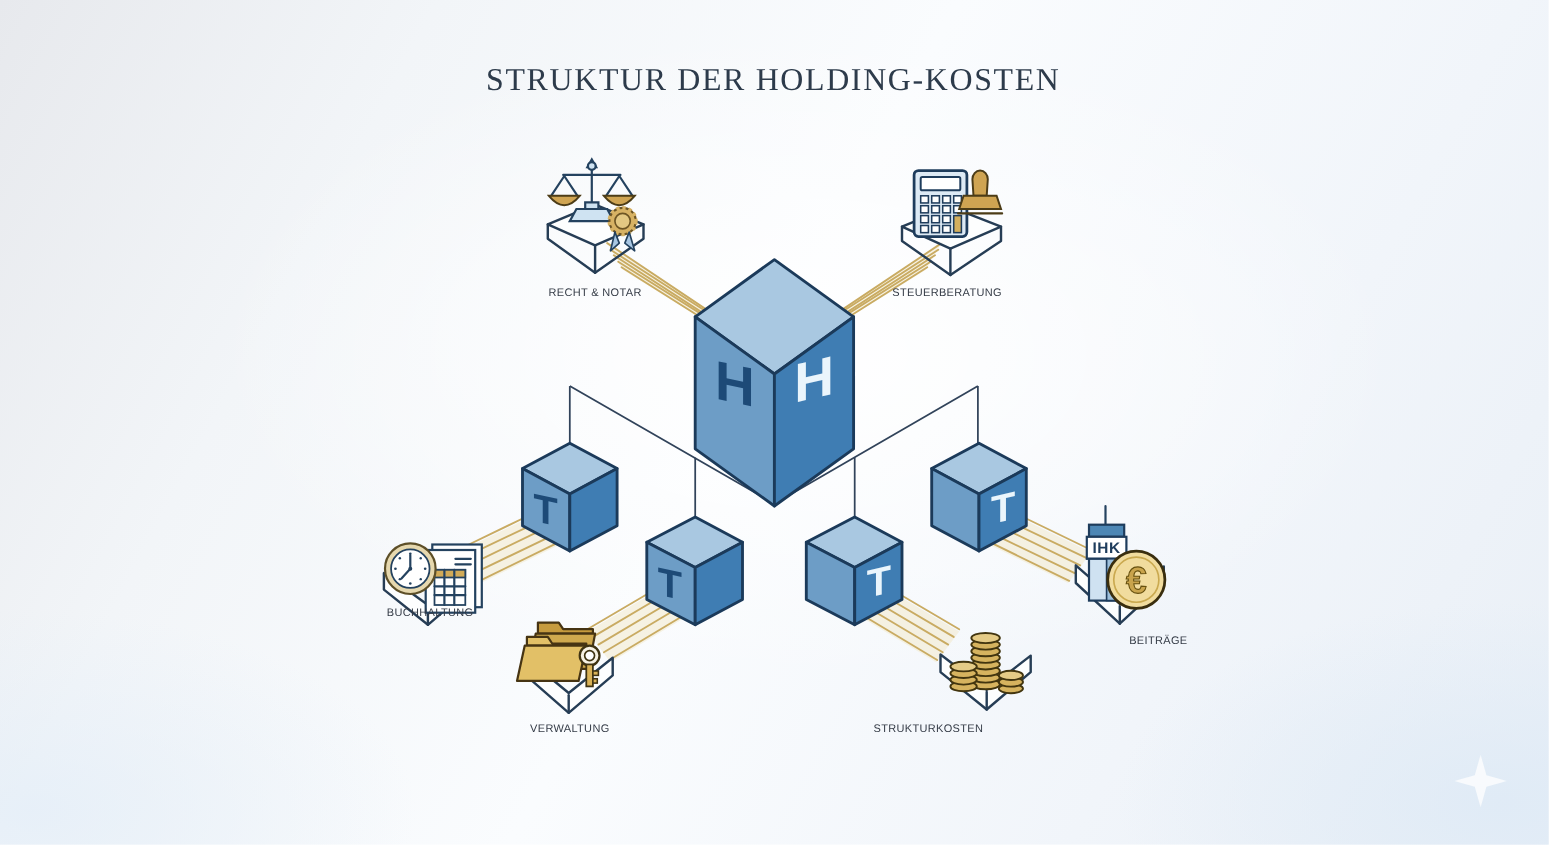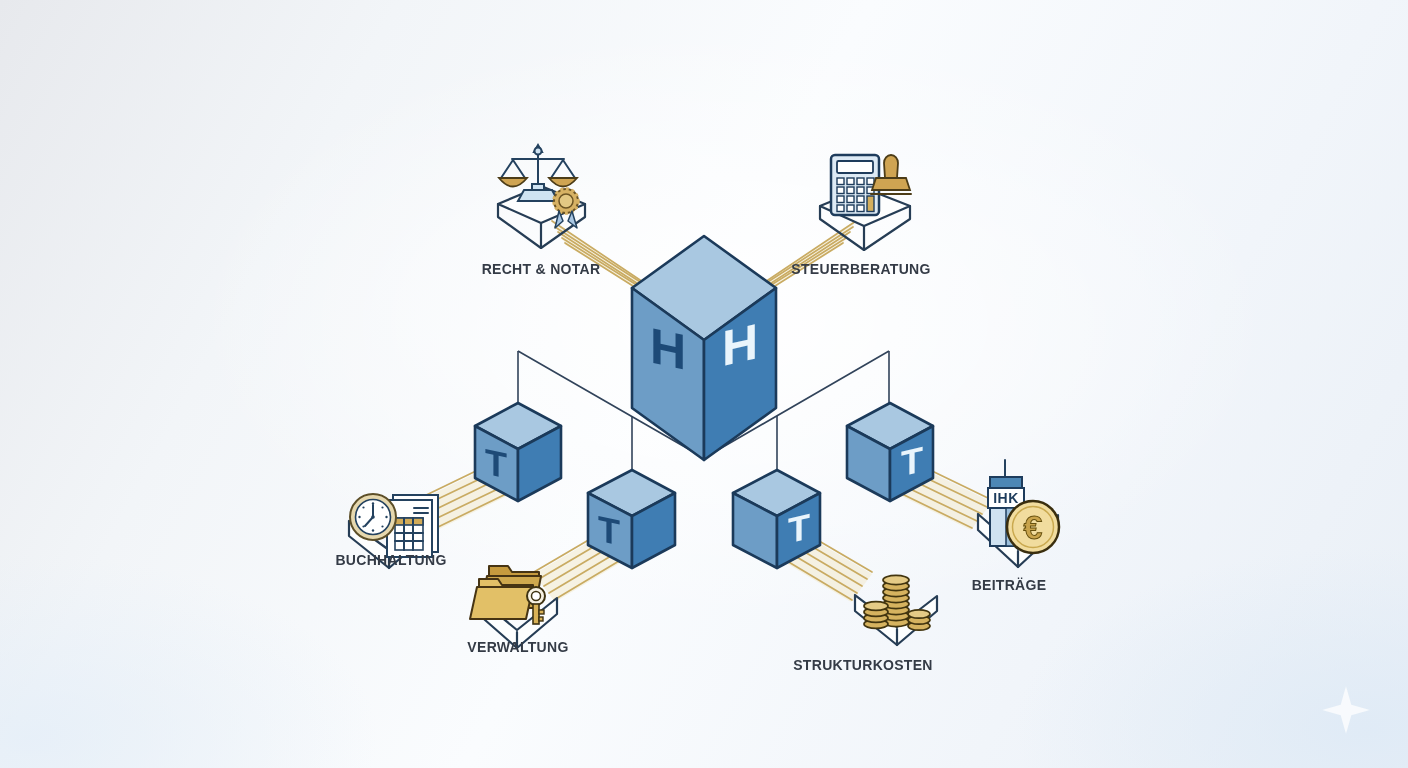--- a/index.html
+++ b/index.html
@@ -16,21 +16,21 @@
       linear-gradient(118deg, #e7e9ed 0%, #f2f5f8 22%, #fafcfe 48%, #f1f5fa 76%, #e9eff6 100%);
   }
   .title{
     position:absolute;left:703px;top:57px;transform:translateX(-50%);
     font-family:"Liberation Serif",serif;
     font-size:29px;font-weight:500;letter-spacing:1.5px;
     color:#2d3b4b;white-space:nowrap;margin:0;
   }
   .node-label{
     position:absolute;transform:translateX(-50%);
-    font-size:14px;font-weight:700;letter-spacing:.3px;
+    font-size:10px;font-weight:400;letter-spacing:.3px;
     color:#343b46;white-space:nowrap;
   }
   svg.diagram{position:absolute;left:0;top:0;}
   
   .conn{stroke:#31435a;stroke-width:1.6;fill:none;}
   .ray{stroke:#c9ab62;stroke-width:1.7;fill:none;stroke-linecap:round;}
   .rayglow{fill:#f3e9cc;opacity:.55;stroke:none;}
   .plat{fill:rgba(253,254,254,.92);stroke:#263d55;stroke-width:2.2;stroke-linejoin:round;}
   .platline{fill:none;stroke:#263d55;stroke-width:2.2;stroke-linecap:round;stroke-linejoin:round;}
   .ftop{fill:#a9c8e1;}  .fleft{fill:#6d9dc6;}  .fright{fill:#3f7db3;}
@@ -44,20 +44,21 @@
     position:absolute;left:1322px;top:686px;width:48px;height:48px;
     background:#ffffff;opacity:.75;filter:blur(2px);
     clip-path:polygon(50% 0,61% 39%,100% 50%,61% 61%,50% 100%,39% 61%,0 50%,39% 39%);
   }
 </style>
 </head>
 <body>
 
 <div class="stage">
 
+  <h1 class="title">STRUKTUR DER HOLDING-KOSTEN</h1>
 
   <svg class="diagram" width="1408" height="768" viewBox="0 0 1408 768">
 
     <g>
       <path class="conn" d="M518,351 L704,458 L889,351"></path>
       <path class="conn" d="M518,351 L518,404"></path>
       <path class="conn" d="M632,416 L632,470"></path>
       <path class="conn" d="M777,416 L777,470"></path>
       <path class="conn" d="M889,351 L889,403"></path>
     </g>
@@ -284,18 +285,18 @@
       <polygon class="cube ftop" points="890,403 847,426 890,449 933,426"></polygon>
       <polygon class="cube fleft" points="847,426 890,449 890,501 847,478"></polygon>
       <polygon class="cube fright" points="933,426 890,449 890,501 933,478"></polygon>
       <text class="cube-letter light" font-size="36" transform="translate(912,474) skewY(-13)">T</text>
     </g>
   </svg>
 
   <div class="node-label" style="left:541px;top:261px;">RECHT &amp; NOTAR</div>
   <div class="node-label" style="left:861px;top:261px;">STEUERBERATUNG</div>
   <div class="node-label" style="left:391px;top:552px;">BUCHHALTUNG</div>
-  <div class="node-label" style="left:518px;top:639px;">VERWALTUNG</div>
-  <div class="node-label" style="left:863px;top:657px;">STRUKTURKOSTEN</div>
-  <div class="node-label" style="left:1009px;top:577px;">BEITRÄGE</div>
+  <div class="node-label" style="left:518px;top:657px;">VERWALTUNG</div>
+  <div class="node-label" style="left:844px;top:657px;">STRUKTURKOSTEN</div>
+  <div class="node-label" style="left:1053px;top:577px;">BEITRÄGE</div>
 
   <div class="sparkle"></div>
 </div>
 
 </body></html>

